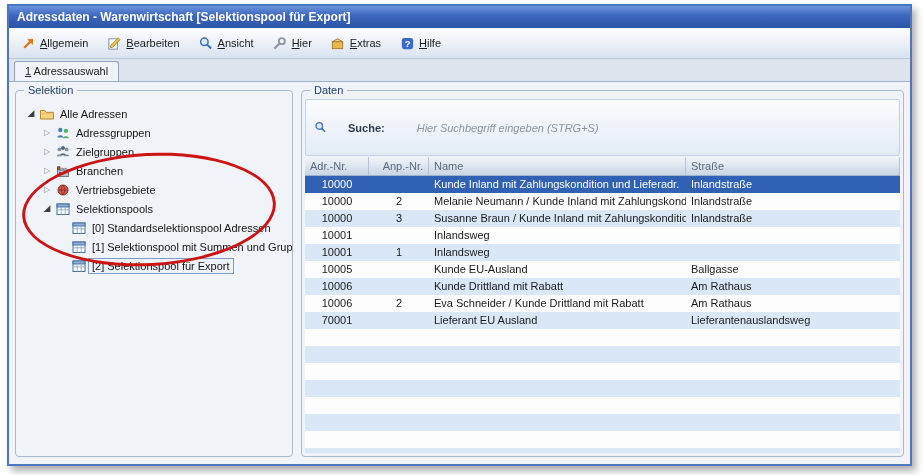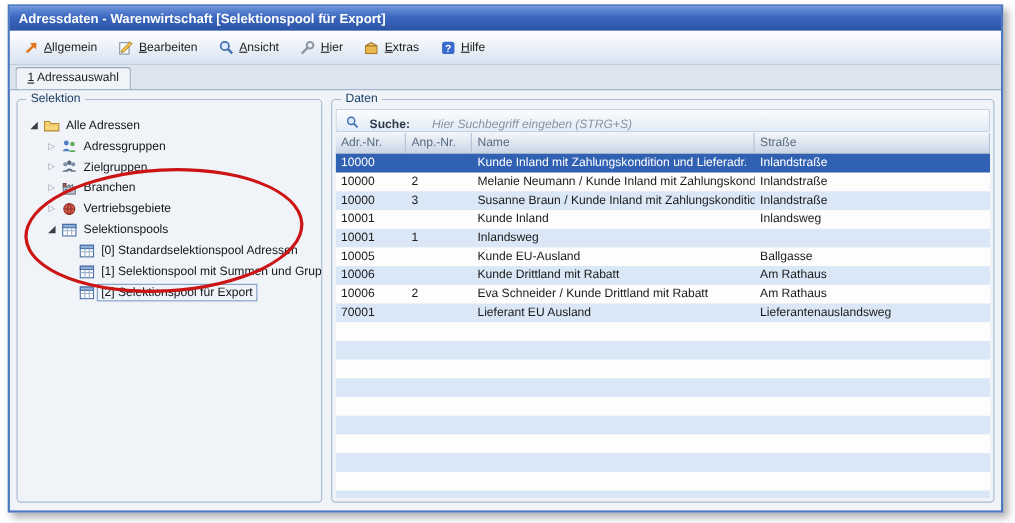--- a/index.html
+++ b/index.html
@@ -75,43 +75,43 @@
     position:absolute;left:13px;top:147px;width:248px;height:107px;
     border:3px solid #cc1414;border-radius:50%;transform:rotate(-3deg);
     z-index:10;pointer-events:none;
   }
   
   .daten-inner{
     position:absolute;left:3px;right:3px;top:8px;bottom:3px;
     display:flex;flex-direction:column;overflow:hidden;
   }
   .searchbar{
-    height:19px;flex:none;display:flex;align-items:flex-end;gap:8px;padding:0 6px;
+    height:19px;flex:none;display:flex;align-items:center;gap:20px;padding:18px 6px;
     background:linear-gradient(#fbfcfe,#e2ebf5);border:1px solid #c3d2e4;border-radius:2px;
     font-size:11px;cursor:text;
   }
   .search-label{font-weight:bold;color:#2e3b4d;}
   .search-placeholder{font-style:italic;color:#8a94a2;margin-left:12px;}
   .thead{
     display:flex;height:18px;line-height:18px;flex:none;margin-top:1px;
     background:linear-gradient(#f2f5f9,#c9d6e6);border-bottom:1px solid #9fb2c8;
     font-size:11px;color:#5a6a7f;
   }
   .thead .cell{border-right:1px solid #b3c2d6;}
   .tbody{flex:1;overflow:hidden;}
   .trow{display:flex;height:17px;line-height:17px;font-size:11px;color:#1a1a1a;}
   .trow.stripe{background:var(--stripe,#d9e7f6);}
   .trow.plain{background:#fdfdfe;}
   .trow.sel{background:var(--sel,#3161b2);color:#ffffff;}
   .cell{padding:0 5px;overflow:hidden;white-space:nowrap;box-sizing:border-box;}
   .c0{width:64px;flex:none;}
-  .c1{width:60px;flex:none;}
+  .c1{width:60px;flex:none;text-align:right;}
   .c2{flex:1;min-width:0;}
   .c3{width:214px;flex:none;}
-  .tbody .c0,.tbody .c1{text-align:left;}
+  .tbody .c0,.tbody .c1{text-align:center;}
 </style>
 </head>
 <body>
 
 <div class="window">
 
   <div class="titlebar">
     <span>Adressdaten - Warenwirtschaft [Selektionspool für Export]</span>
   </div>
 
@@ -319,21 +319,20 @@
             </div>
             <div class="trow stripe">
               <div class="cell c0">10000</div>
               <div class="cell c1">3</div>
               <div class="cell c2">Susanne Braun / Kunde Inland mit Zahlungskondition und Lieferadr.</div>
               <div class="cell c3">Inlandstraße</div>
             </div>
             <div class="trow plain">
               <div class="cell c0">10001</div>
               <div class="cell c1"></div>
-              <div class="cell c2">Kunde Inland</div>
               <div class="cell c3">Inlandsweg</div>
             </div>
             <div class="trow stripe">
               <div class="cell c0">10001</div>
               <div class="cell c1">1</div>
               <div class="cell c3">Inlandsweg</div>
             </div>
             <div class="trow plain">
               <div class="cell c0">10005</div>
               <div class="cell c1"></div>

